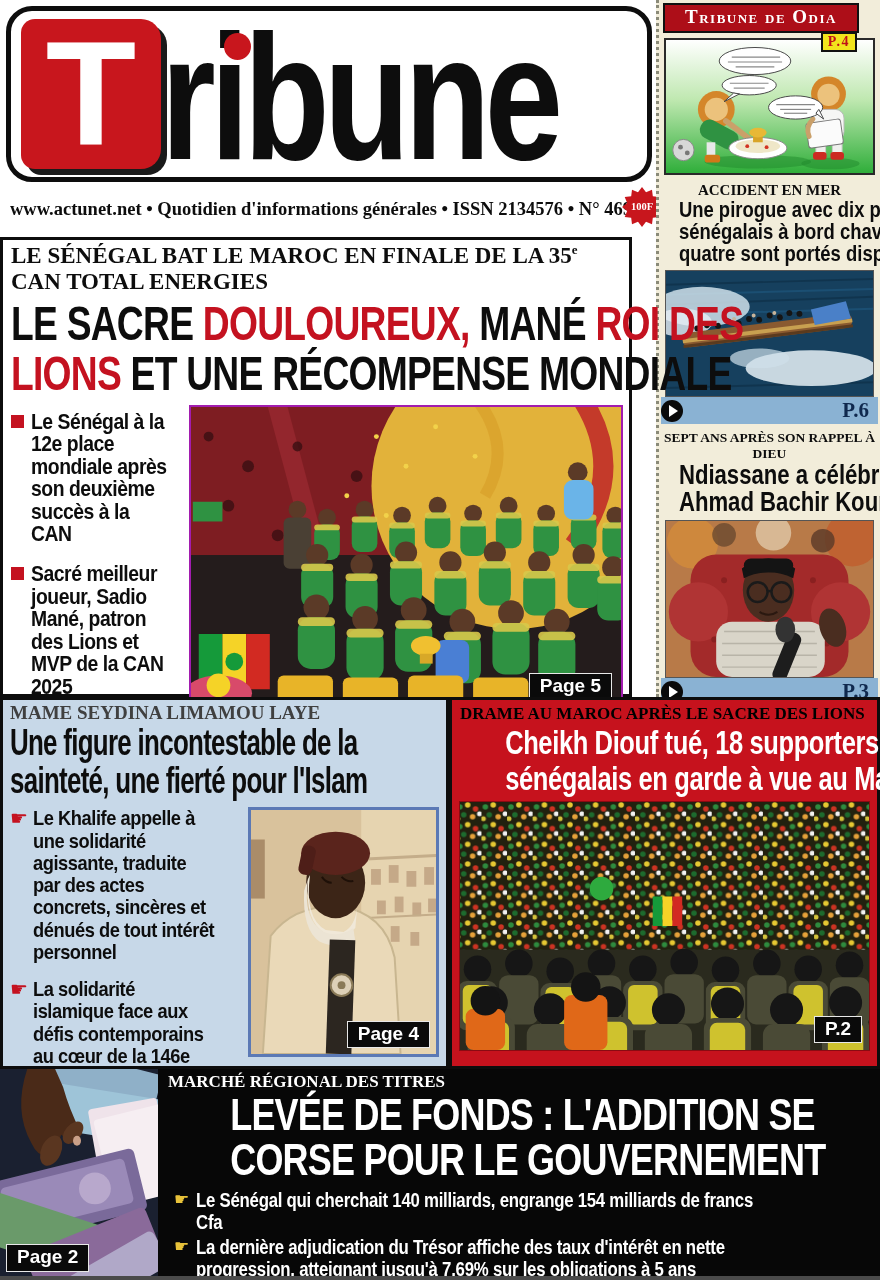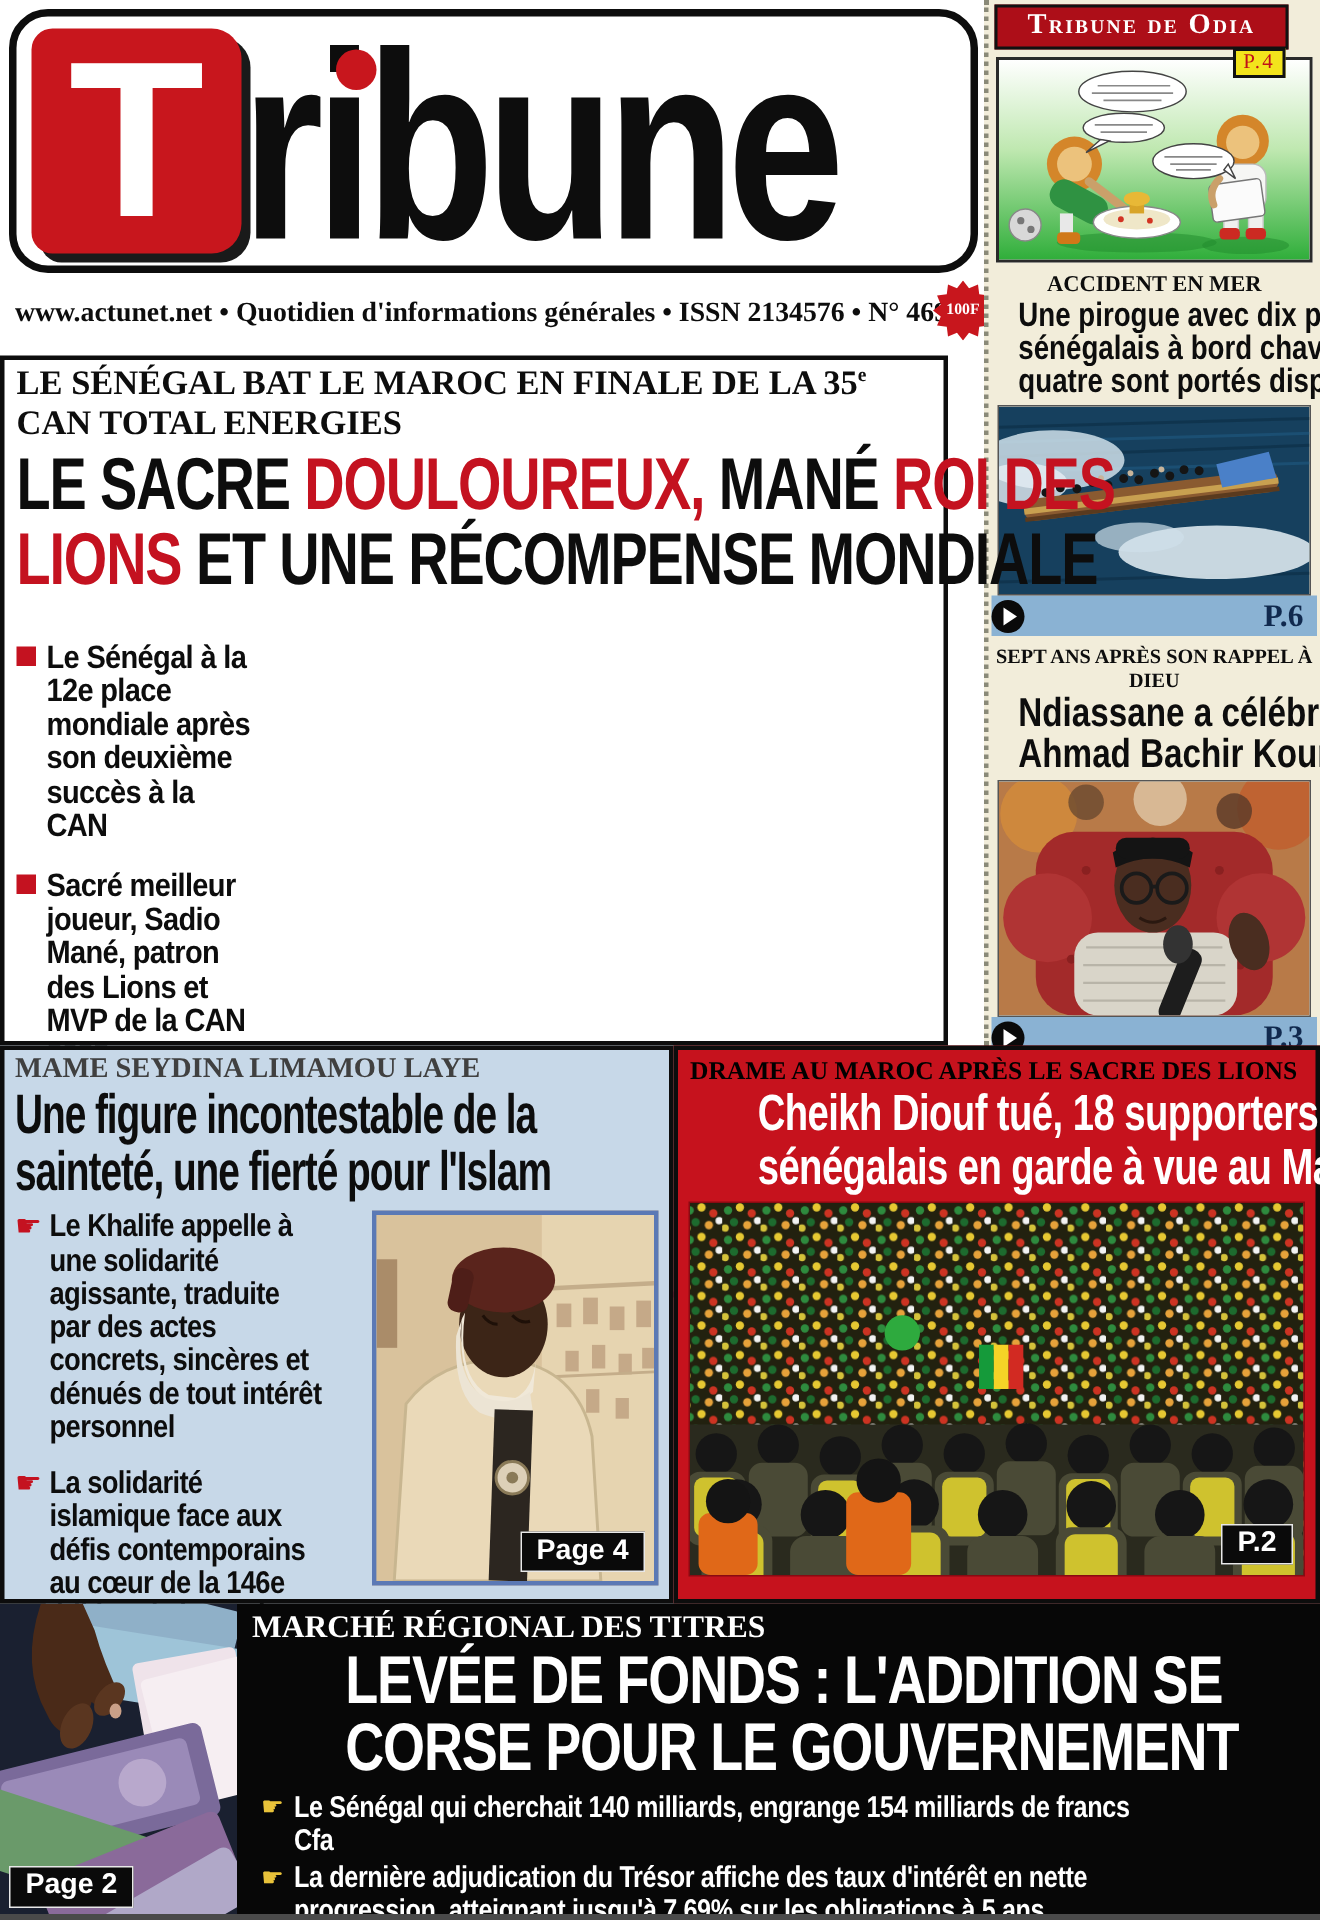--- a/index.html
+++ b/index.html
@@ -21,21 +21,21 @@
   .seal span { position:absolute; left:0; top:14px; width:40px; text-align:center; color:#fff; font-size:10.5px;
                font-weight:bold; font-family:"Liberation Serif",serif; }
 
   
   .right-col { position:absolute; left:656px; top:0; width:224px; height:697px; background:#f2edda;
                border-left:3px dotted #8a8a78; }
   .odia-banner { margin:3px 21px 0 4px; background:#ad0e18; border:2px solid #111; color:#fff;
                  font-family:"Liberation Serif",serif; font-weight:bold; font-size:19px; font-variant:small-caps;
                  letter-spacing:1.5px; text-align:center; padding:1px 0 3px; position:relative; z-index:2; }
   .odia-badge { position:absolute; right:0px; bottom:-21px; background:#f2e41c; color:#c01018; border:2px solid #111;
-                font-family:"Liberation Serif",serif; font-weight:normal; font-size:14px; padding:0 5px; }
+                font-family:"Liberation Serif",serif; font-weight:bold; font-size:14px; padding:0 5px; }
   .cartoon { margin:5px 5px 0 5px; border:2px solid #2a2a2a; height:137px; background:#fff; }
   .cartoon svg, .photo svg { width:100%; height:100%; display:block; }
 
   .sec-kicker { font-family:"Liberation Serif",serif; font-weight:bold; color:#0d0d0d; text-align:center; }
   .cond-line { font-weight:bold; white-space:nowrap; transform:scaleX(0.82); transform-origin:center top; color:#0d0d0d; }
   .sea-kicker { font-size:15px; margin-top:7px; }
   .sea-head .cond-line { font-size:22.5px; line-height:0.98; }
   .sea-photo { margin:5px 6px 0; height:127px; border:1px solid #555; position:relative; overflow:hidden; }
   .ref-bar { height:27px; background:#8ab2d3; margin:0 2px; display:flex; align-items:center;
              justify-content:space-between; gap:6px; padding-right:9px; }
@@ -48,21 +48,21 @@
   .kounta-photo { margin:4px 6px 0; height:158px; border:1px solid #555; position:relative; overflow:hidden; }
 
   
   .main-box { position:absolute; left:0; top:237px; width:632px; height:460px; border:3px solid #0d0d0d; background:#fff; }
   .main-kicker { font-family:"Liberation Serif",serif; font-weight:bold; font-size:23px; padding:2px 0 0 8px; color:#0d0d0d; }
   .main-kicker sup { font-size:13px; }
   .main-head { padding:3px 0 2px 8px; }
   .main-head .hl { font-size:49px; font-weight:bold; line-height:1.03; letter-spacing:-1px; white-space:nowrap;
                    transform:scaleX(0.76); transform-origin:left top; }
   .red { color:#c41220; } .blk { color:#0d0d0d; }
-  .main-body { display:flex; height:312px; margin-top:20px;flex-direction:column; }
+  .main-body { display:flex; height:312px; margin-top:4px; }
   .main-bullets { width:186px; flex:none; padding:6px 2px 0 8px; }
   .mb-item { display:flex; gap:7px; margin-bottom:17px; }
   .sq { flex:none; width:13px; height:13px; background:#c41220; margin-top:4px; }
   .mb-text { font-size:21.5px; font-weight:bold; line-height:1.05; letter-spacing:-0.5px; color:#0d0d0d;
              transform:scaleX(0.9); transform-origin:left top; width:111%; }
   .main-photo { flex:1; margin:0 6px 6px 0; border:2px solid #a21caf; position:relative; overflow:hidden; }
   .pbadge { position:absolute; background:#0a0a0a; color:#fff; font-weight:bold; font-size:19px;
             padding:1px 10px 3px; border:1px solid #e8e8e8; line-height:1.15; }
 
   
@@ -81,21 +81,21 @@
   .mid-right { position:absolute; left:449px; top:697px; width:431px; height:372px; background:#c6121d; border:3px solid #0d0d0d; }
   .maroc-kicker { font-family:"Liberation Serif",serif; font-weight:bold; font-size:17px; color:#000000; padding:4px 0 0 8px; }
   .maroc-head { text-align:center; margin-top:1px; }
   .maroc-head .cond-line { color:#fff; font-size:34px; line-height:1.05; transform:scaleX(0.75); letter-spacing:-0.5px; }
   .maroc-photo { margin:5px 7px 0; height:250px; position:relative; overflow:hidden; border:1px solid #8a0a12; }
 
   
   .bottom-band { position:absolute; left:0; top:1069px; width:880px; height:211px; background:#070707; }
   .money { position:absolute; left:0; top:0; width:158px; height:211px; overflow:hidden; }
   .bonds { position:absolute; left:158px; top:0; width:722px; height:211px; }
-  .bonds-kicker { font-family:"Liberation Serif",serif; font-weight:bold; font-size:21px; color:#fff; padding:3px 0 0 10px; }
+  .bonds-kicker { font-family:"Liberation Serif",serif; font-weight:bold; font-size:17px; color:#fff; padding:3px 0 0 10px; }
   .bonds-head { text-align:center; }
   .bonds-head .cond-line { color:#fff; font-size:45px; line-height:1.0; transform:scaleX(0.8); letter-spacing:-1px; }
   .bonds-bullets { padding:7px 4px 0 16px; }
   .bb-item { display:flex; gap:7px; margin-bottom:3px; }
   .hand-gold { flex:none; color:#e8c23a; font-size:17px; line-height:1.3; }
   .bb-text { color:#fff; font-size:20px; font-weight:bold; line-height:1.1; letter-spacing:-0.3px;
              transform:scaleX(0.84); transform-origin:left top; width:119%; }
   .bottom-edge { position:absolute; left:0; top:1276px; width:880px; height:4px; background:#4a4a4a; }
 </style>
 </head>

